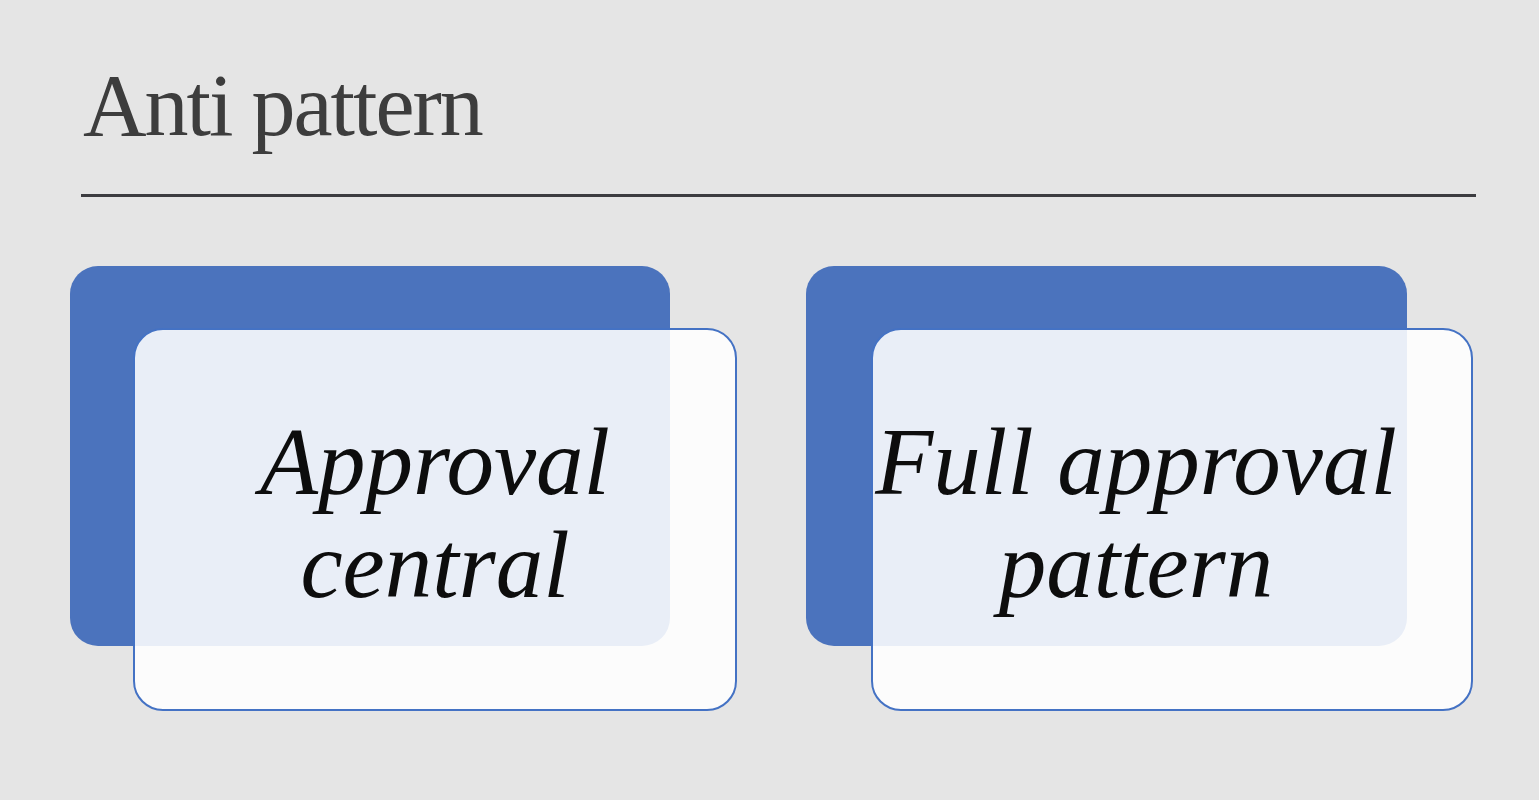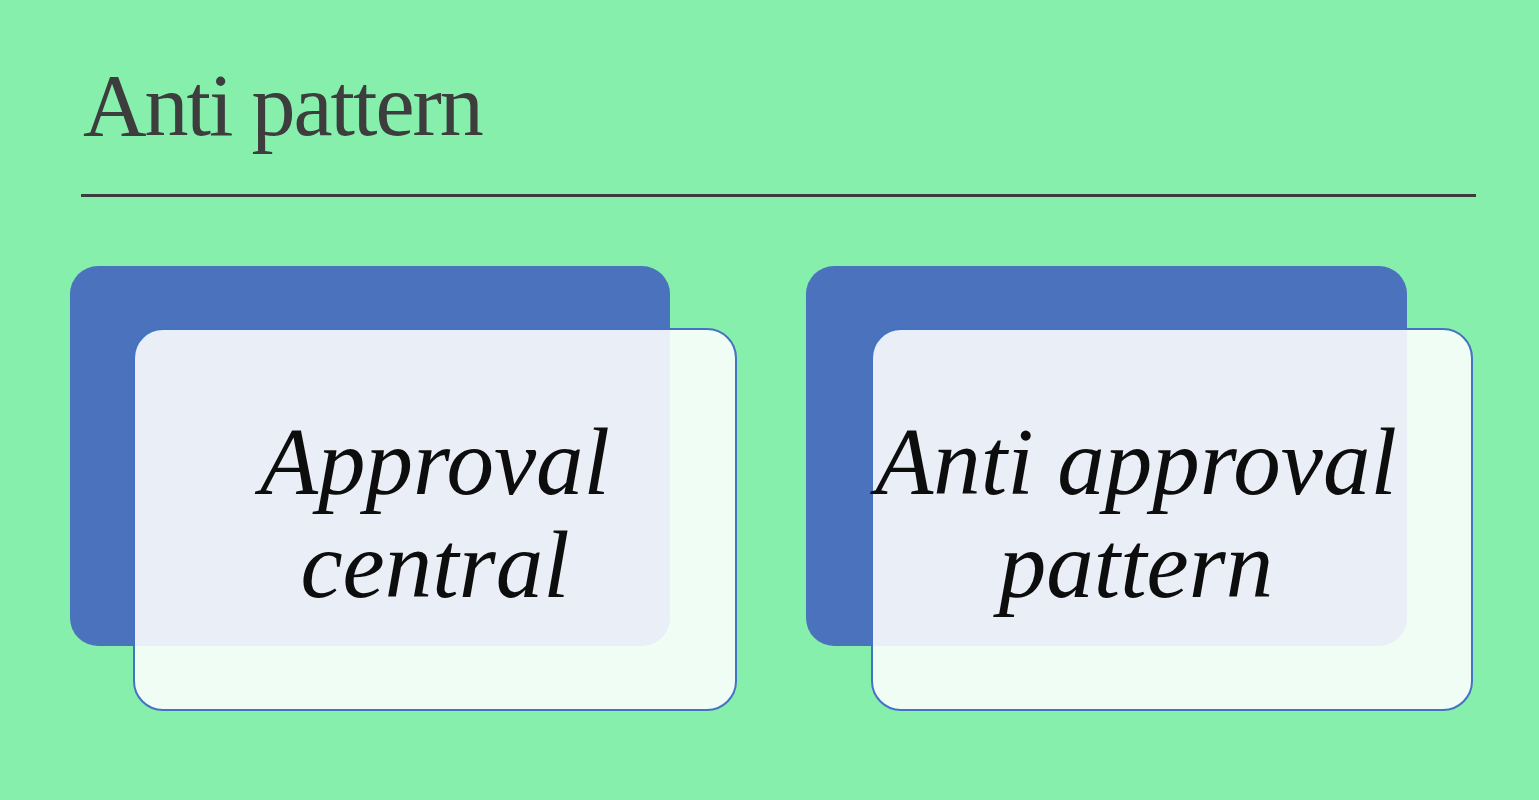--- a/index.html
+++ b/index.html
@@ -7,21 +7,21 @@
     --border-blue:#4472c4;
     --title-gray:#3d3d3d;
     --text-black:#0d0d0d;
     --divider-gray:#3c3c40;
   }
   html,body{margin:0;padding:0;background:#ffffff;}
   .slide{
     position:relative;
     width:1539px;
     height:800px;
-    background:#86efac;
+    background:#e5e5e5;
     overflow:hidden;
     font-family:"Liberation Serif","DejaVu Serif",serif;
   }
   .slide-title{
     position:absolute;
     left:83px;
     top:62px;
     font-size:88px;
     line-height:1;
     letter-spacing:-2px;
@@ -77,15 +77,15 @@
   <div class="slide-title">Anti pattern</div>
 
   <div class="divider"></div>
 
   <div class="card-back card1-back"></div>
   <div class="card-front card1-front"></div>
   <div class="card-label-box card1-text">Approval central</div>
 
   <div class="card-back card2-back"></div>
   <div class="card-front card2-front"></div>
-  <div class="card-label-box card2-text">Anti approval pattern</div>
+  <div class="card-label-box card2-text">Full approval pattern</div>
 
 </div>
 
 </body></html>

